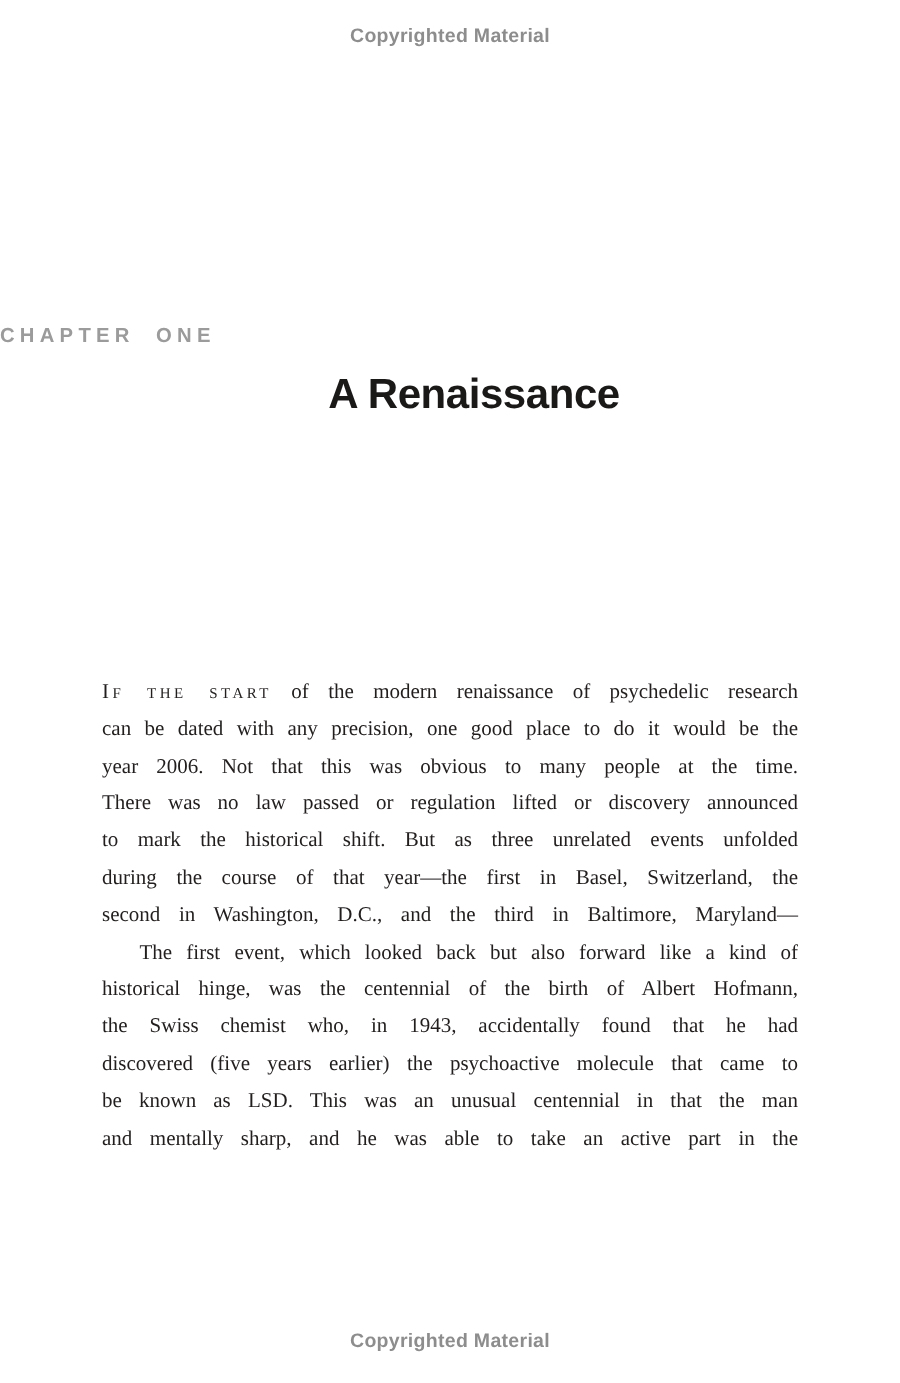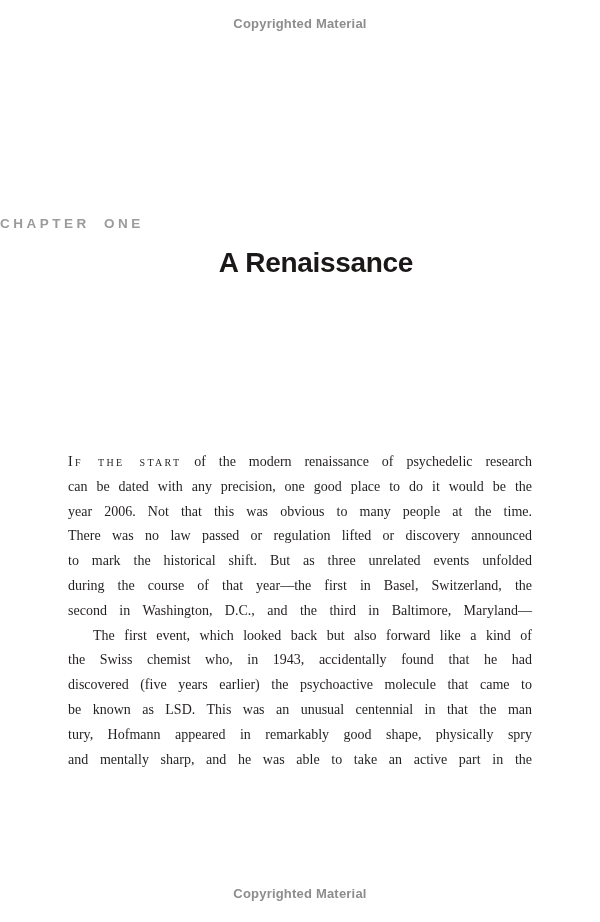--- a/index.html
+++ b/index.html
@@ -89,22 +89,22 @@
 
   <div class="body-block">
     <div class="line"><span class="lead">If the start</span><span> of the modern renaissance of psychedelic research</span></div>
     <div class="line">can be dated with any precision, one good place to do it would be the</div>
     <div class="line">year 2006. Not that this was obvious to many people at the time.</div>
     <div class="line">There was no law passed or regulation lifted or discovery announced</div>
     <div class="line">to mark the historical shift. But as three unrelated events unfolded</div>
     <div class="line">during the course of that year—the first in Basel, Switzerland, the</div>
     <div class="line">second in Washington, D.C., and the third in Baltimore, Maryland—</div>
     <div class="line indent">The first event, which looked back but also forward like a kind of</div>
+    <div class="line">historical hinge, was the centennial of the birth of Albert Hofmann,</div>
     <div class="line">the Swiss chemist who, in 1943, accidentally found that he had</div>
     <div class="line">discovered (five years earlier) the psychoactive molecule that came to</div>
     <div class="line">be known as LSD. This was an unusual centennial in that the man</div>
-    <div class="line">tury, Hofmann appeared in remarkably good shape, physically spry</div>
     <div class="line">and mentally sharp, and he was able to take an active part in the</div>
   </div>
 
   <div class="copyright bottom">Copyrighted Material</div>
 
 </div>
 
 </body></html>

